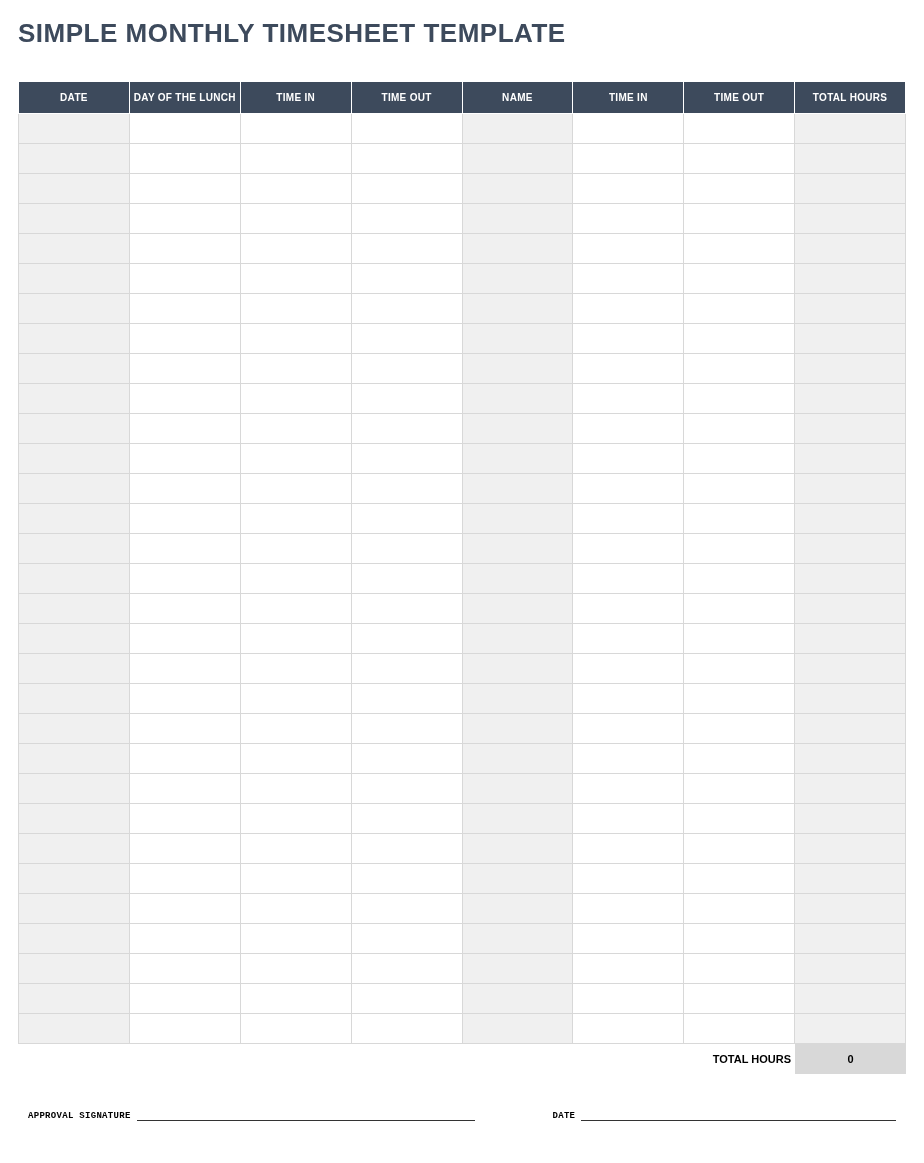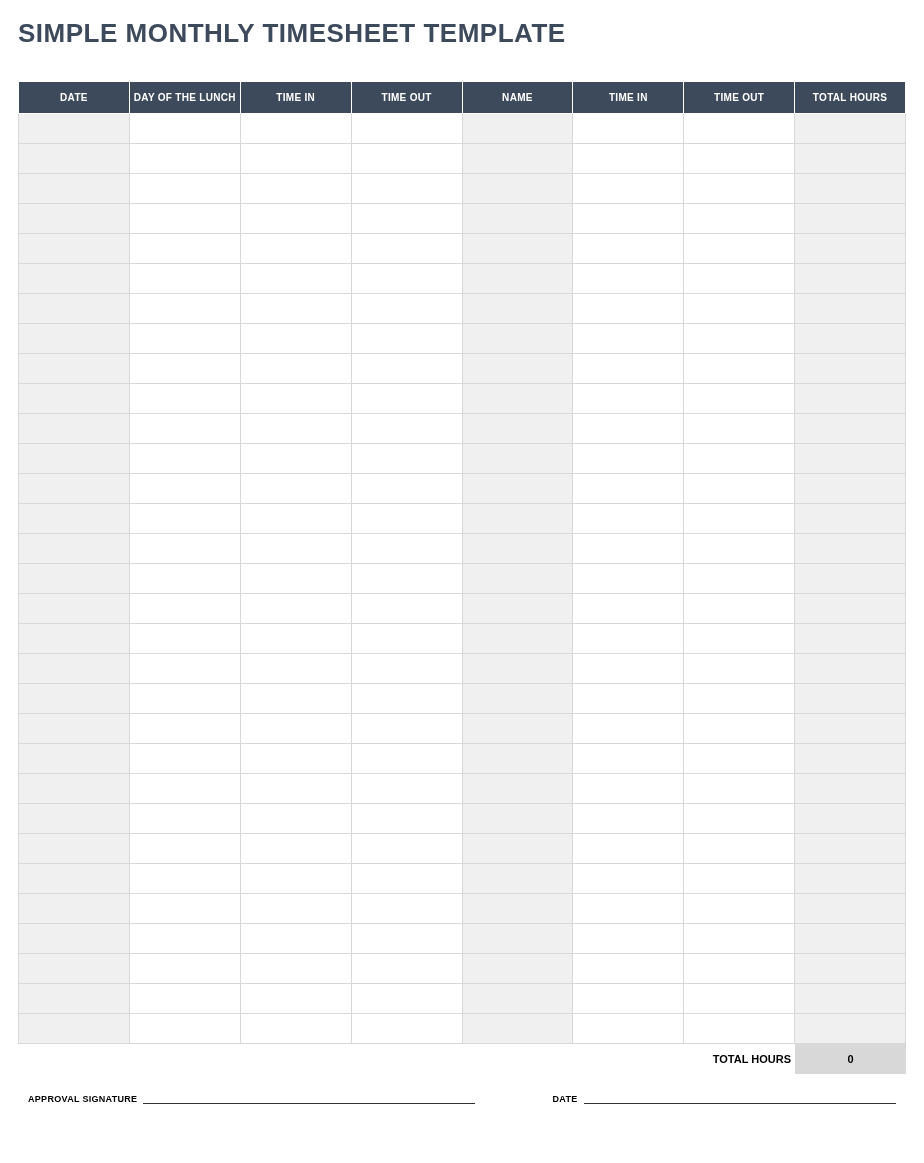--- a/index.html
+++ b/index.html
@@ -88,24 +88,25 @@
       padding-right: 4px !important;
     }
     .total-value {
       background: #d8d8d8;
       text-align: center;
       font-weight: bold;
       font-size: 12px;
     }
     .sign-row {
       display: flex;
-      margin-top: 16px;
+      margin-top: 33px;
       align-items: flex-end;
       gap: 18px;
       padding: 0 10px;
+      font-family: Liberation Mono, monospace;
     }
     .sign-label {
       font-size: 9px;
       font-weight: bold;
       letter-spacing: 0.3px;
       white-space: nowrap;
     }
     .sign-line {
       border-bottom: 1px solid #333;
       flex: 1;

